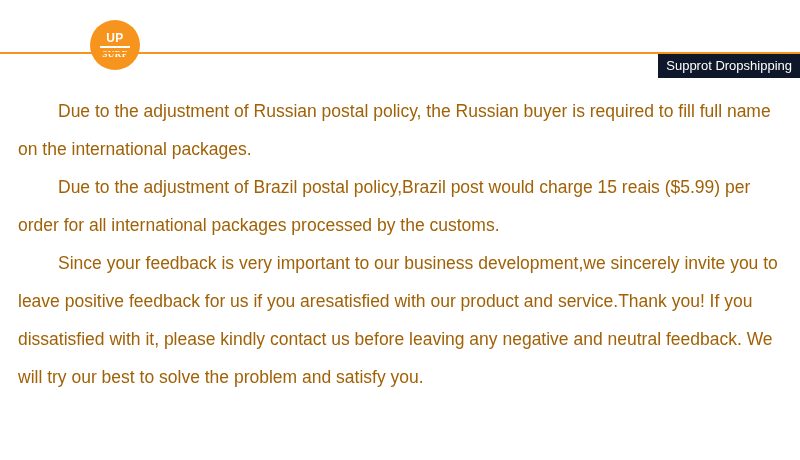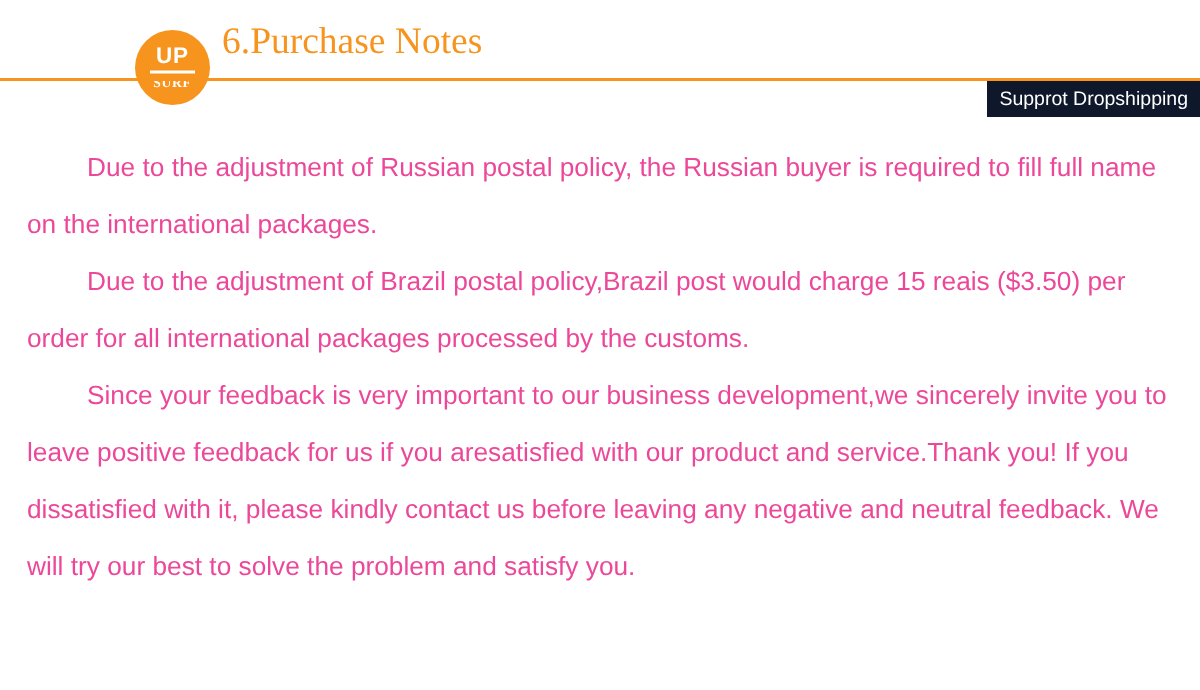--- a/index.html
+++ b/index.html
@@ -55,21 +55,21 @@
     background: #F7941E;
     box-sizing: border-box;
     display: flex;
     flex-direction: column;
     align-items: center;
     justify-content: center;
     line-height: 1;
   }
   .logo-top {
     color: #ffffff;
-    font-size: 15px;
+    font-size: 12px;
     font-weight: bold;
     letter-spacing: 0.5px;
     font-family: "Liberation Sans", sans-serif;
     text-align: center;
   }
   .logo-line {
     width: 30px;
     height: 2px;
     background: #ffffff;
     margin: 2px 0 2px 0;
@@ -96,21 +96,21 @@
   }
 
   
   .content {
     position: absolute;
     left: 18px;
     top: 92px;
     width: 772px;
     font-size: 17.5px;
     line-height: 38px;
-    color: #ec4899;
+    color: #a16207;
     font-family: "Liberation Sans", sans-serif;
   }
   .para {
     margin: 0;
     text-indent: 40px;
     white-space: normal;
   }
   .para.thanks {
     margin-top: 2px;
   }
@@ -121,26 +121,25 @@
 <div class="page">
 
   <div class="header">
 
     <div class="logo">
       <span class="logo-top">UP</span>
       <span class="logo-line"></span>
       <span class="logo-bottom">SURF</span>
     </div>
 
-    <div class="header-title">6.Purchase Notes</div>
 
     <div class="header-rule"></div>
 
     <div class="badge">Supprot Dropshipping</div>
   </div>
 
   <div class="content">
     <p class="para">Due to the adjustment of Russian postal policy, the Russian buyer is required to fill full name on the international packages.</p>
-    <p class="para">Due to the adjustment of Brazil postal policy,Brazil post would charge 15 reais ($3.50) per order for all international packages processed by the customs.</p>
+    <p class="para">Due to the adjustment of Brazil postal policy,Brazil post would charge 15 reais ($5.99) per order for all international packages processed by the customs.</p>
     <p class="para">Since your feedback is very important to our business development,we sincerely invite you to leave positive feedback for us if you aresatisfied with our product and service.Thank you! If you dissatisfied with it, please kindly contact us before leaving any negative and neutral feedback. We will try our best to solve the problem and satisfy you.</p>
   </div>
 
 </div>
 
 </body></html>

